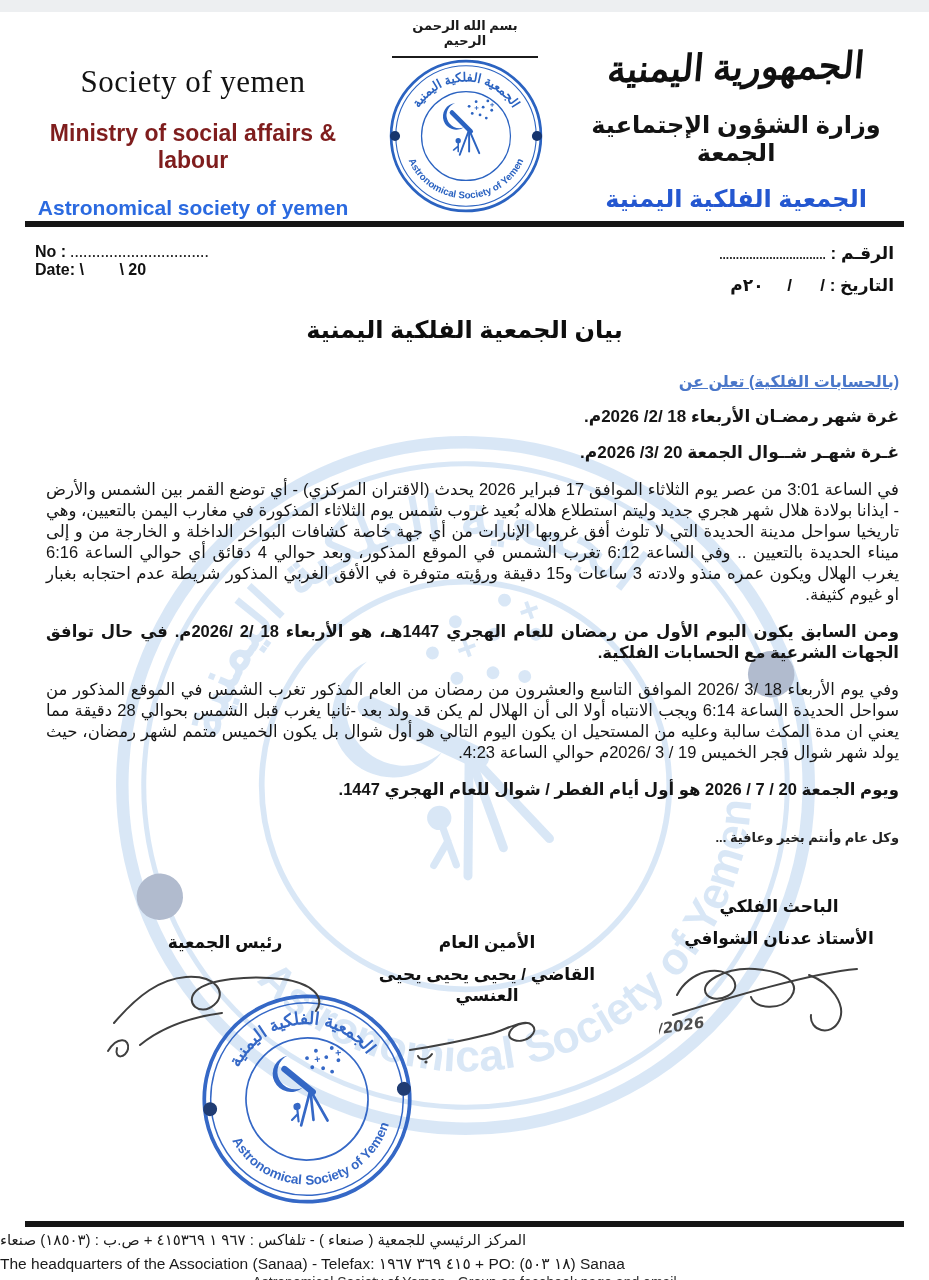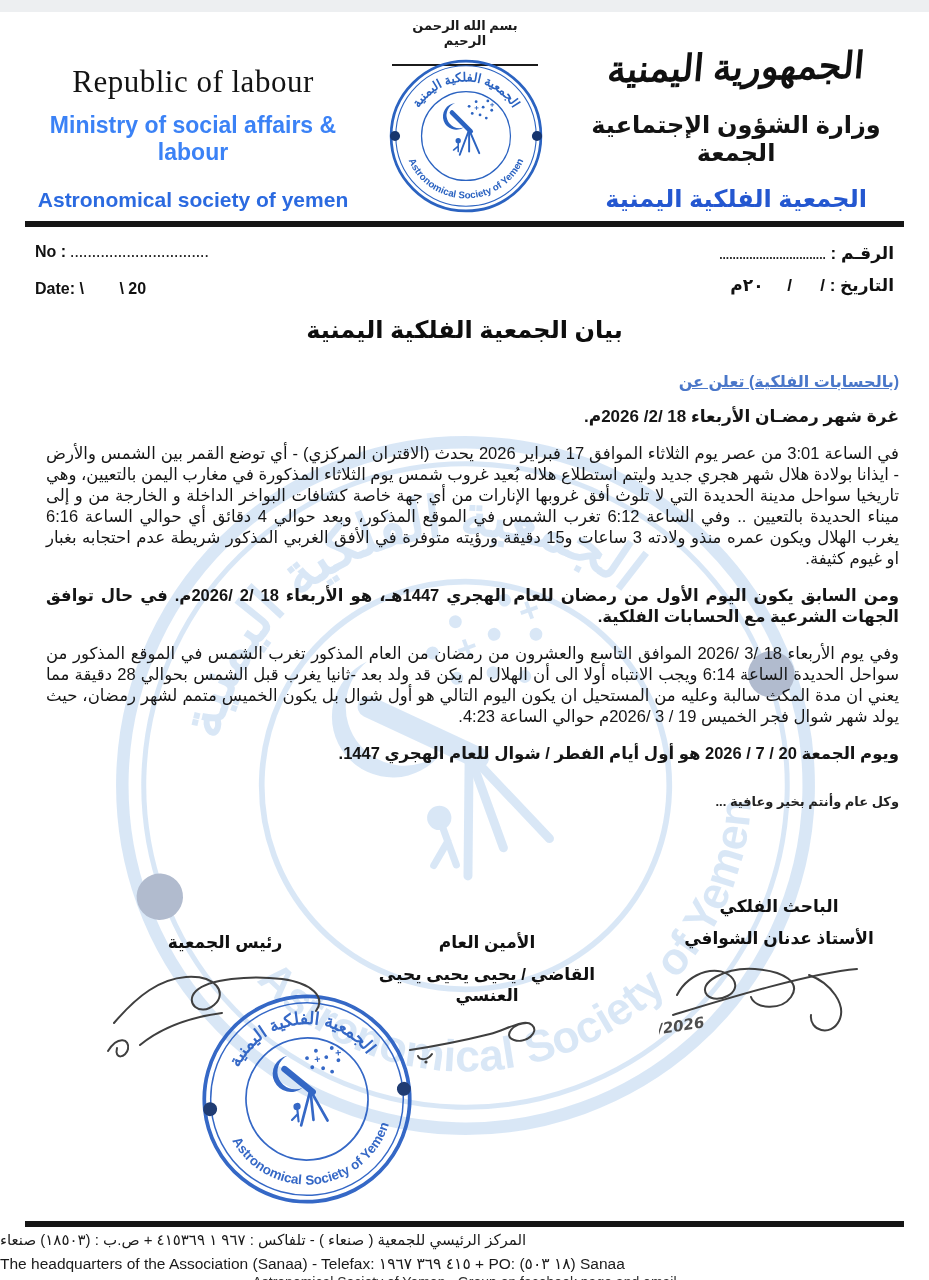--- a/index.html
+++ b/index.html
@@ -11,42 +11,42 @@
   }
   .abs { position:absolute; }
   .keep-space { white-space:pre; }
 
   
   .scan-top { top:0; left:0; width:100%; height:12px; background:#edeff1; }
 
   
   .hdr-left { left:28px; top:64px; width:330px; text-align:center; z-index:2; }
   .hdr-left .l1 { font-family:"Liberation Serif","DejaVu Serif",serif; font-size:31px; color:#131313; letter-spacing:.5px; }
-  .hdr-left .l2 { margin-top:12px; font-size:23px; font-weight:bold; color:#3b82f6; }
+  .hdr-left .l2 { margin-top:20px; font-size:23px; font-weight:bold; color:#7f1d1d; }
   .hdr-left .l3 { margin-top:22px; font-size:21px; font-weight:bold; color:#2b6ae0; }
 
   .bismillah { left:392px; top:18px; width:146px; text-align:center; z-index:2;
     font-size:13px; font-weight:bold; color:#1b1b1b;
-    border-bottom:2px solid #1b1b1b; padding-bottom:16px; }
+    border-bottom:2px solid #1b1b1b; padding-bottom:8px; }
 
   .hdr-logo { left:388px; top:58px; width:156px; height:156px; z-index:2; }
 
   .hdr-right { right:18px; top:46px; width:350px; text-align:center; z-index:2; direction:rtl; }
   .hdr-right .r1 { font-family:"Liberation Serif","DejaVu Serif",serif; font-size:37px; font-weight:bold;
     color:#101010; transform:skewX(-6deg) rotate(-1deg); }
   .hdr-right .r2 { margin-top:22px; font-size:24px; font-weight:bold; color:#131313; }
   .hdr-right .r3 { margin-top:18px; font-size:24px; font-weight:bold; color:#2457d0; }
 
   .rule { left:25px; right:25px; height:6px; background:#151515; z-index:2; }
   .rule-1 { top:221px; }
   .rule-2 { top:1221px; }
 
   
   .ref-left { left:35px; top:243px; z-index:2; font-weight:bold; font-size:16px; color:#111; }
-  .ref-left .row2 { margin-top:19px; }
+  .ref-left .row2 { margin-top:0; }
   .ref-right { right:35px; top:243px; z-index:2; direction:rtl; text-align:right; font-weight:bold; font-size:17px; color:#111; }
   .ref-right .row2 { margin-top:11px; }
   .dots { font-size:12px; letter-spacing:1px; color:#222; }
 
   .doc-title { top:316px; left:0; width:100%; text-align:center; z-index:2;
     font-size:24px; font-weight:bold; color:#0e0e0e; }
 
   
   .body-text { left:46px; right:30px; top:372px; z-index:2; direction:rtl; text-align:right;
     font-size:17px; color:#151515; }
@@ -120,21 +120,21 @@
       <path d="M 82 70 L 106 94" stroke-width="6"></path>
       <path d="M 104 92 L 92 124" stroke-width="2.5"></path>
       <path d="M 104 92 L 117 122" stroke-width="2.5"></path>
       <path d="M 104 92 L 104 120" stroke-width="2.5"></path>
     </g>
     <circle cx="90" cy="106" r="3.4" fill="#8db8e6"></circle>
     <path d="M 90 109 L 90 120 M 90 113 L 84 118" stroke="#8db8e6" stroke-width="2" stroke-linecap="round"></path>
   </svg></div>
 
 <div class="abs hdr-left">
-  <div class="l1">Republic of labour</div>
+  <div class="l1">Society of yemen</div>
   <div class="l2">Ministry of social affairs &amp; labour</div>
   <div class="l3">Astronomical society of yemen</div>
 </div>
 
 <div class="abs bismillah" dir="rtl">بسم الله الرحمن الرحيم</div>
 
 <div class="abs hdr-logo">
   <svg width="100%" height="100%" viewBox="0 0 200 200">
     <defs>
       <path id="lg2t" d="M 30 100 A 70 70 0 0 1 170 100"></path>
@@ -202,20 +202,21 @@
     <span>التاريخ :</span>
     <span class="keep-space">/      /     ٢٠م</span>
   </div>
 </div>
 
 <div class="abs doc-title">بيان الجمعية الفلكية اليمنية</div>
 
 <div class="abs body-text">
   <div class="lead-in">(بالحسابات الفلكية) تعلن عن</div>
   <div class="announce">غرة شهر رمضـان الأربعاء 18 /2/ 2026م.</div>
+  <div class="announce">غـرة شهـر شــوال الجمعة 20 /3/ 2026م.</div>
   <div class="para">في الساعة 3:01 من عصر يوم الثلاثاء الموافق 17 فبراير 2026 يحدث (الاقتران المركزي) - أي توضع القمر بين الشمس والأرض - ايذانا بولادة هلال شهر هجري جديد وليتم استطلاع هلاله بُعيد غروب شمس يوم الثلاثاء المذكورة في مغارب اليمن بالتعيين، وهي تاريخيا سواحل مدينة الحديدة التي لا تلوث أفق غروبها الإنارات من أي جهة خاصة كشافات البواخر الداخلة و الخارجة من و إلى ميناء الحديدة بالتعيين .. وفي الساعة 6:12 تغرب الشمس في الموقع المذكور، وبعد حوالي 4 دقائق أي حوالي الساعة 6:16 يغرب الهلال ويكون عمره منذو ولادته 3 ساعات و15 دقيقة ورؤيته متوفرة في الأفق الغربي المذكور شريطة عدم احتجابه بغبار او غيوم كثيفة.</div>
   <div class="para bold">ومن السابق يكون اليوم الأول من رمضان للعام الهجري 1447هـ، هو الأربعاء 18 /2 /2026م. في حال توافق الجهات الشرعية مع الحسابات الفلكية.</div>
   <div class="para">وفي يوم الأربعاء 18 /3 /2026 الموافق التاسع والعشرون من رمضان من العام المذكور تغرب الشمس في الموقع المذكور من سواحل الحديدة الساعة 6:14 ويجب الانتباه أولا الى أن الهلال لم يكن قد ولد بعد -ثانيا يغرب قبل الشمس بحوالي 28 دقيقة مما يعني ان مدة المكث سالبة وعليه من المستحيل ان يكون اليوم التالي هو أول شوال بل يكون الخميس متمم لشهر رمضان، حيث يولد شهر شوال فجر الخميس 19 / 3 /2026م حوالي الساعة 4:23.</div>
   <div class="para bold">ويوم الجمعة 20 / 7 / 2026 هو أول أيام الفطر / شوال للعام الهجري 1447.</div>
   <div class="closing">وكل عام وأنتم بخير وعافية ...</div>
 </div>
 
 <div class="abs sig-col sig-researcher">
   <div>الباحث الفلكي</div>
   <div class="sig-name">الأستاذ عدنان الشوافي</div>

